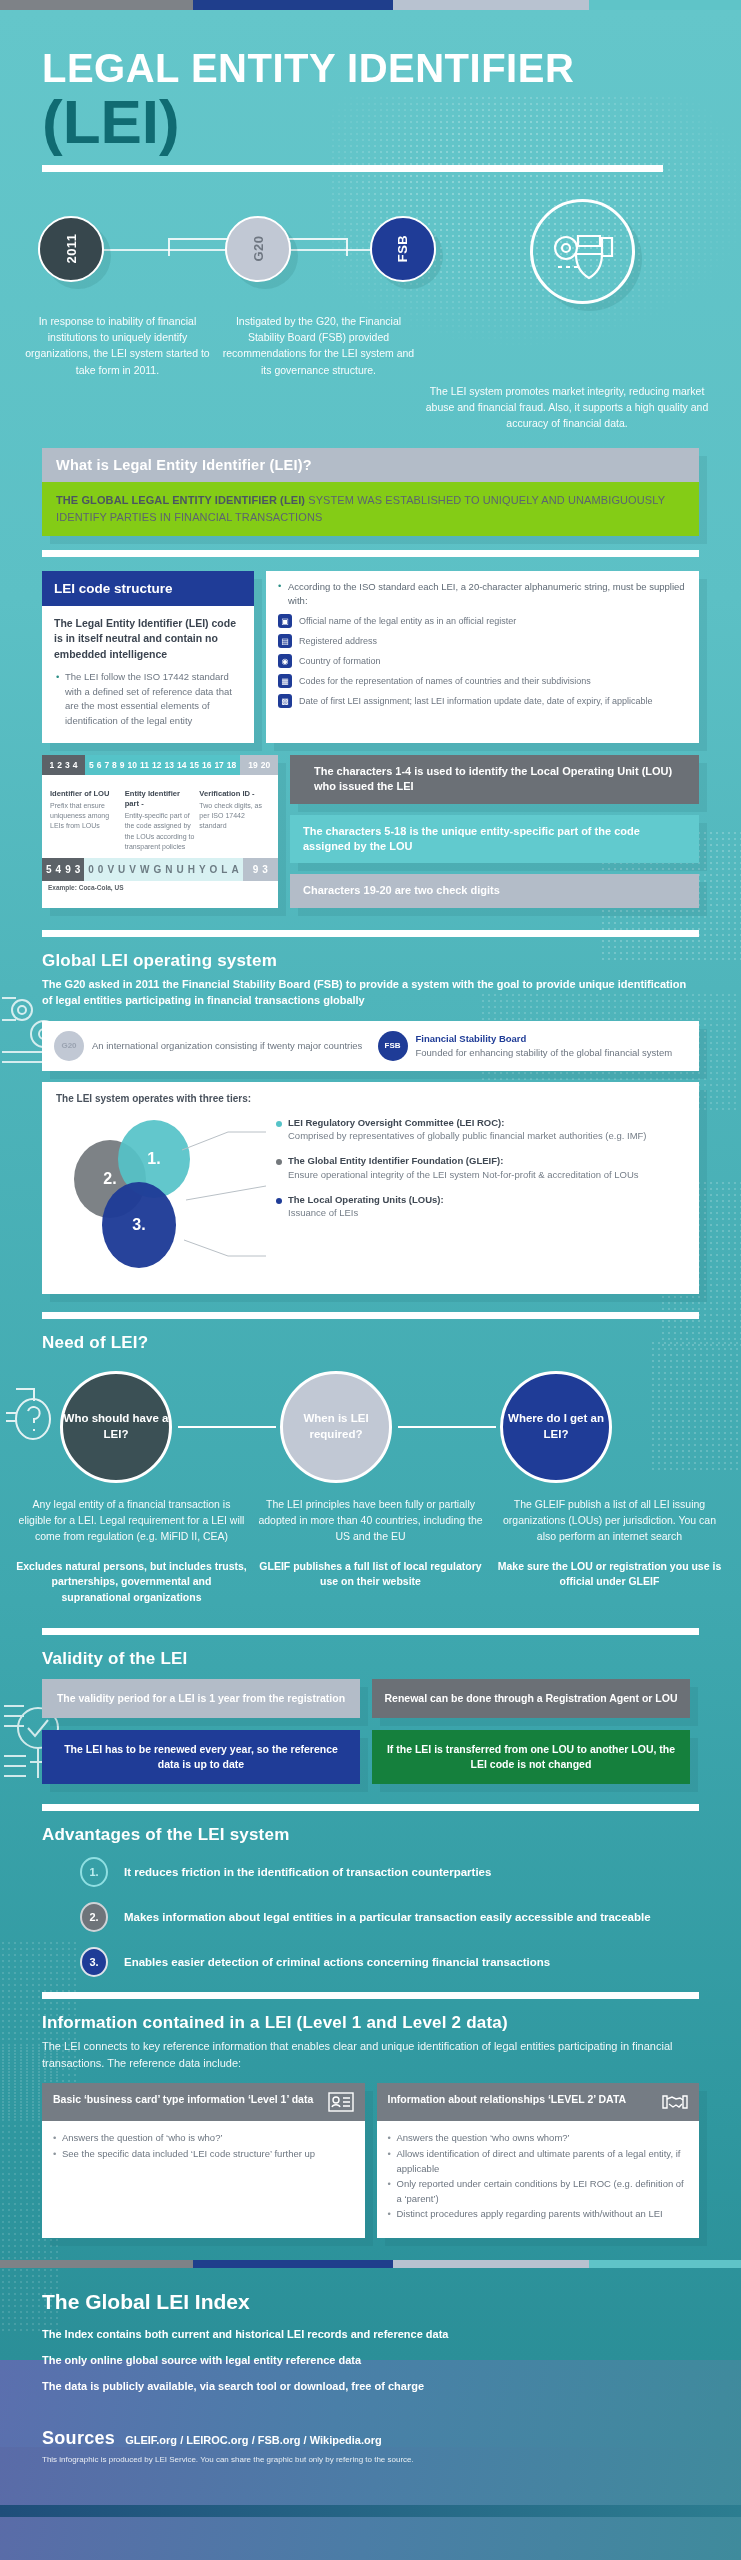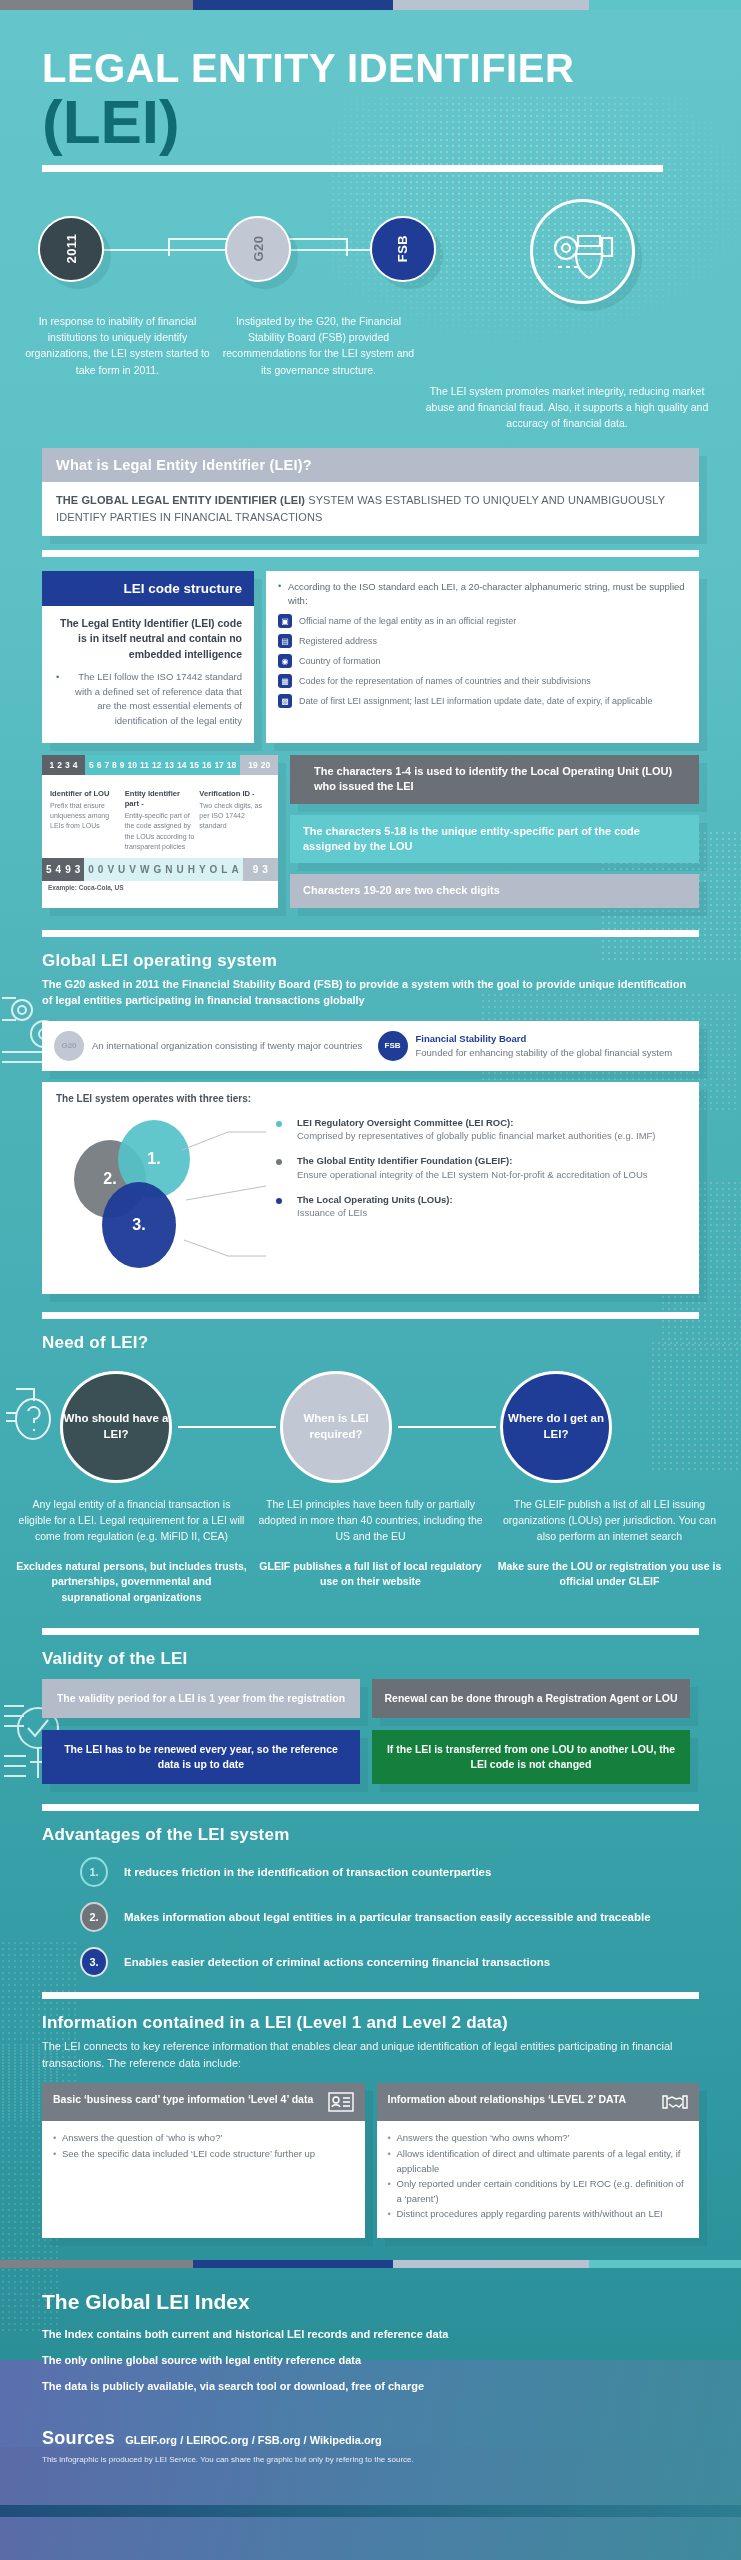--- a/index.html
+++ b/index.html
@@ -82,32 +82,32 @@
   .tl-c3 { width: 290px; padding-top: 70px; }
 
   
   .wrap { padding: 0 42px; }
   .rule { height: 7px; background: #fff; margin: 14px 42px 14px 42px; }
 
   .panel-head {
     background: #b3bcc8; color:#fff; font-size: 14.5px; font-weight: 700;
     padding: 9px 14px; letter-spacing: .2px;
   }
-  .panel-body { background:#ffffff; color:#5c6470; padding: 10px 14px; }
+  .panel-body { background:#84cc16; color:#5c6470; padding: 10px 14px; }
   .panel-body .stmt { font-size: 11px; line-height: 1.55; letter-spacing: .1px; }
   .panel-body .stmt b { color:#4b5561; font-weight:700; }
   .shadowbox { box-shadow: 8px 8px 0 rgba(20,80,85,.10); }
 
   .sec-title { font-size: 17px; font-weight: 700; color: #fff; letter-spacing:.2px; }
   .sec-sub   { font-size: 11px; font-weight: 700; line-height: 1.5; color:#fff; margin-top: 5px; }
   .sec-sub.light { font-weight: 400; color: rgba(255,255,255,.93); }
 
   
   .two-col { display:flex; gap: 12px; }
-  .lei-left { width: 212px; text-align: right; }
+  .lei-left { width: 212px; }
   .lei-left .hd { background:#1f3c97; color:#fff; font-size:13.5px; font-weight:700; padding: 10px 12px; }
   .lei-left .bd { background:#fff; padding: 10px 12px 14px 12px; }
   .lei-left .bd h4 { color:#3b4450; font-size:10.5px; line-height:1.5; font-weight:700; }
   .lei-left .bd ul { margin-top: 7px; padding-left: 2px; list-style:none; }
   .lei-left .bd li { color:#6d7681; font-size:9.5px; line-height:1.55; position:relative; padding-left: 9px; }
   .lei-left .bd li::before { content:"•"; color:#2c8f86; position:absolute; left:0; }
 
   .lei-right { flex:1; background:#fff; padding: 9px 12px; }
   .lei-right .intro { color:#5f6a75; font-size:9.5px; line-height:1.5; position:relative; padding-left:10px; }
   .lei-right .intro::before { content:"•"; color:#2c8f86; position:absolute; left:0; top:-1px;}
@@ -154,21 +154,21 @@
   .tiers .th { color:#49525d; font-size:10px; font-weight:700; }
   .tiers .tbody { display:flex; gap: 10px; margin-top: 6px; }
   .venn { position:relative; width: 210px; height: 170px; flex: 0 0 210px; }
   .venn .bub { position:absolute; border-radius:50%; display:flex; align-items:center; justify-content:center;
      color:#fff; font-weight:700; font-size:16px; }
   .b1 { left: 62px; top: 10px;  width: 72px; height: 78px; background:#55c3c8; opacity:.92; }
   .b2 { left: 18px; top: 30px;  width: 72px; height: 78px; background:#73787c; opacity:.92; }
   .b3 { left: 46px; top: 72px;  width: 74px; height: 86px; background:#1f3c97; opacity:.96; }
   .leaders { position:absolute; left:110px; top:0; width:100px; height:170px; }
   .tierlist { flex:1; padding-top: 6px; }
-  .tieritem { display:flex; gap:15px; margin-bottom: 11px; }
+  .tieritem { display:flex; gap:6px; margin-bottom: 11px; }
   .tierdot { width:6px; height:6px; border-radius:50%; margin-top:5px; flex:0 0 6px; }
   .td1 { background:#55c3c8; } .td2 { background:#73787c; } .td3 { background:#1f3c97; }
   .tieritem h6 { color:#3f4853; font-size:9.5px; font-weight:700; line-height:1.4; }
   .tieritem p  { color:#757e88; font-size:9.5px; line-height:1.5; }
 
   
   .needrow { position:relative; height: 125px; margin-top: 10px; }
   .oval { position:absolute; top:8px; width:112px; height:112px; border-radius:50%;
      border: 3px solid #fff; display:flex; align-items:center; justify-content:center; text-align:center;
      font-size: 11.5px; font-weight:700; line-height:1.35; color:#fff; }
@@ -573,21 +573,21 @@
 
     <div class="rule" style="margin-top:4px;"></div>
 
     <div class="wrap">
       <div class="sec-title">Information contained in a LEI (Level 1 and Level 2 data)</div>
       <div class="sec-sub light">The LEI connects to key reference information that enables clear and unique identification of legal entities participating in financial transactions. The reference data include:</div>
 
       <div class="lvlgrid">
         <div class="lvlcard shadowbox">
           <div class="hd">
-            <div class="htx">Basic ‘business card’ type information ‘Level 4’ data</div>
+            <div class="htx">Basic ‘business card’ type information ‘Level 1’ data</div>
             <svg width="26" height="20" viewBox="0 0 26 20">
               <g fill="none" stroke="#fff" stroke-width="1.4">
                 <rect x="1" y="1" width="24" height="18"></rect>
                 <circle cx="8" cy="8" r="3"></circle>
                   <path d="M4 15 c1 -3 7 -3 8 0"></path>
                 <path d="M15 6 h7 M15 10 h7 M15 14 h7"></path>
               </g>
             </svg>
           </div>
           <div class="bd">

